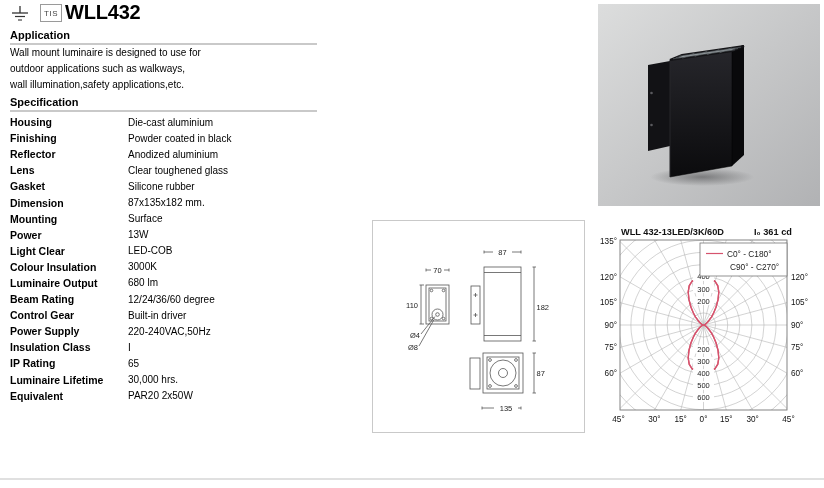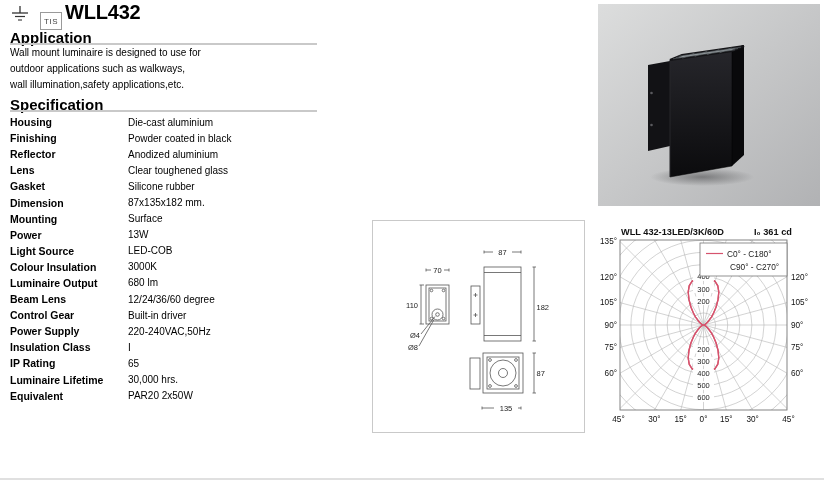--- a/index.html
+++ b/index.html
@@ -3,24 +3,24 @@
 <meta charset="utf-8">
 <style>
   html,body{margin:0;padding:0;background:#fff;}
   .page{position:relative;width:824px;height:488px;background:#fff;overflow:hidden;
         font-family:"Liberation Sans",sans-serif;color:#000;}
   .abs{position:absolute;}
   
   .ground-icon{left:8px;top:6px;}
   .tis-box{left:40px;top:4px;width:20px;height:16px;border:1px solid #9a9a9a;
            display:flex;align-items:center;justify-content:center;
-           font-size:8px;letter-spacing:.5px;color:#444;margin-top:8px;}
+           font-size:8px;letter-spacing:.5px;color:#444;}
   .page-title{left:65px;top:1px;font-size:20px;font-weight:bold;letter-spacing:-.2px;}
   
-  .sec-head{left:10px;font-size:15px;font-weight:bold;}
+  .sec-head{left:10px;font-size:11px;font-weight:bold;}
   .rule{left:10px;width:307px;height:2px;background:#c9c9c9;}
   .app-lines{left:10px;top:45px;font-size:10px;line-height:16.1px;}
   .spec{left:10px;top:114px;width:332px;}
   .spec-row{display:flex;height:16.1px;align-items:center;}
   .spec-label{width:118px;font-weight:bold;font-size:10.5px;}
   .spec-value{font-size:10px;}
   
   .photo{left:598px;top:4px;width:222px;height:202px;}
   .draw-panel{left:372px;top:220px;width:213px;height:213px;border:1px solid #c9c9c9;
               box-sizing:border-box;background:#fff;}
@@ -80,33 +80,33 @@
       </div>
       <div class="spec-row">
         <div class="spec-label">Mounting</div>
         <div class="spec-value">Surface</div>
       </div>
       <div class="spec-row">
         <div class="spec-label">Power</div>
         <div class="spec-value">13W</div>
       </div>
       <div class="spec-row">
-        <div class="spec-label">Light Source</div>
+        <div class="spec-label">Light Clear</div>
         <div class="spec-value">LED-COB</div>
       </div>
       <div class="spec-row">
         <div class="spec-label">Colour Insulation</div>
         <div class="spec-value">3000K</div>
       </div>
       <div class="spec-row">
         <div class="spec-label">Luminaire Output</div>
         <div class="spec-value">680 lm</div>
       </div>
       <div class="spec-row">
-        <div class="spec-label">Beam Lens</div>
+        <div class="spec-label">Beam Rating</div>
         <div class="spec-value">12/24/36/60 degree</div>
       </div>
       <div class="spec-row">
         <div class="spec-label">Control Gear</div>
         <div class="spec-value">Built-in driver</div>
       </div>
       <div class="spec-row">
         <div class="spec-label">Power Supply</div>
         <div class="spec-value">220-240VAC,50Hz</div>
       </div>

